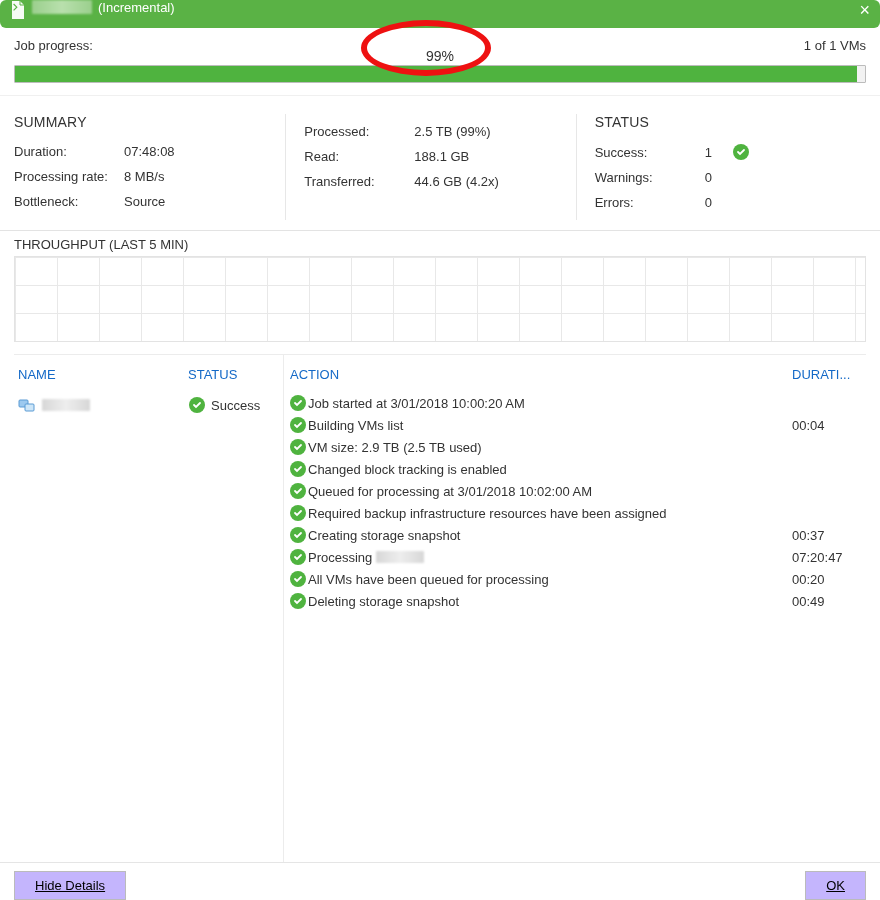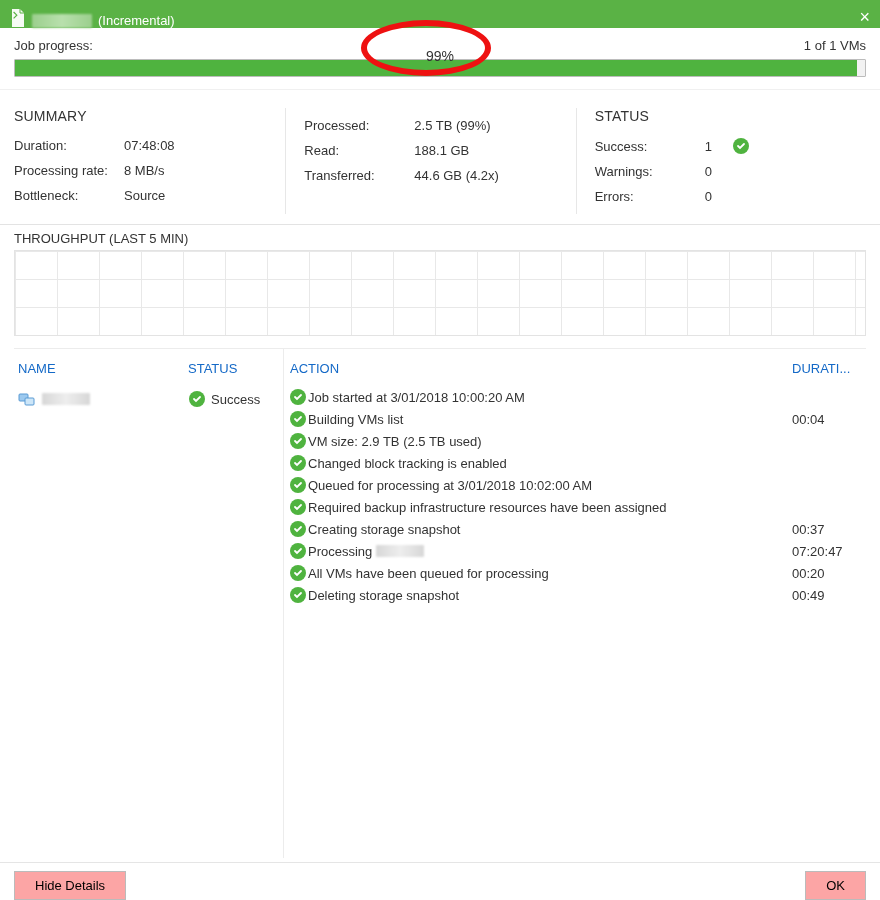--- a/index.html
+++ b/index.html
@@ -9,23 +9,24 @@
     color: #333;
     background: #fff;
     width: 880px;
     height: 900px;
     overflow: hidden;
   }
   .titlebar {
     background: #5ab245;
     height: 28px;
     display: flex;
-    align-items: flex-end;
+    align-items: flex-start;
     padding: 0 10px;
     color: #fff;
+    border-radius: 6px;
   }
   .titlebar .doc-icon {
     width: 16px; height: 20px;
     margin-right: 6px;
     display:inline-flex; align-items:center; justify-content:center;
   }
   .titlebar .redact {
     display:inline-block; width:60px; height:14px;
     background: linear-gradient(90deg,#9bcf8d,#b9e0ad,#9bcf8d);
     filter: blur(1px);
@@ -38,21 +39,21 @@
   }
 
   .progress-area {
     padding: 10px 14px 6px 14px;
     position: relative;
   }
   .progress-row {
     display:flex;
     justify-content: space-between;
     align-items:center;
-    margin-bottom:6px;
+    margin-bottom:12px;
   }
   .progress-center {
     position:absolute;
     left:50%;
     transform:translateX(-50%);
     top:20px;
     font-size:14px;
   }
   .ellipse-mark {
     position:absolute;
@@ -189,24 +190,25 @@
     position:absolute;
     bottom:0;left:0;right:0;
     display:flex;
     justify-content:space-between;
     padding:8px 14px 0 14px;
     border-top:1px solid #e5e5e5;
     background:#fff;
   }
   .btn {
     border:1px solid #bbb;
-    background:#fca5a5;
+    background:#c4b5fd;
     padding:6px 20px;
     font-size:13px;
     cursor:pointer;
+    text-decoration:underline;
   }
 </style>
 </head>
 <body>
 
 <div class="titlebar">
   <span class="doc-icon">
     <svg viewBox="0 0 16 20">
         <path d="M2 1h8l4 4v14H2z" fill="#fff" opacity="0.95"></path>
         <path d="M10 1v4h4" fill="none" stroke="#5ab245" stroke-width="1"></path>

